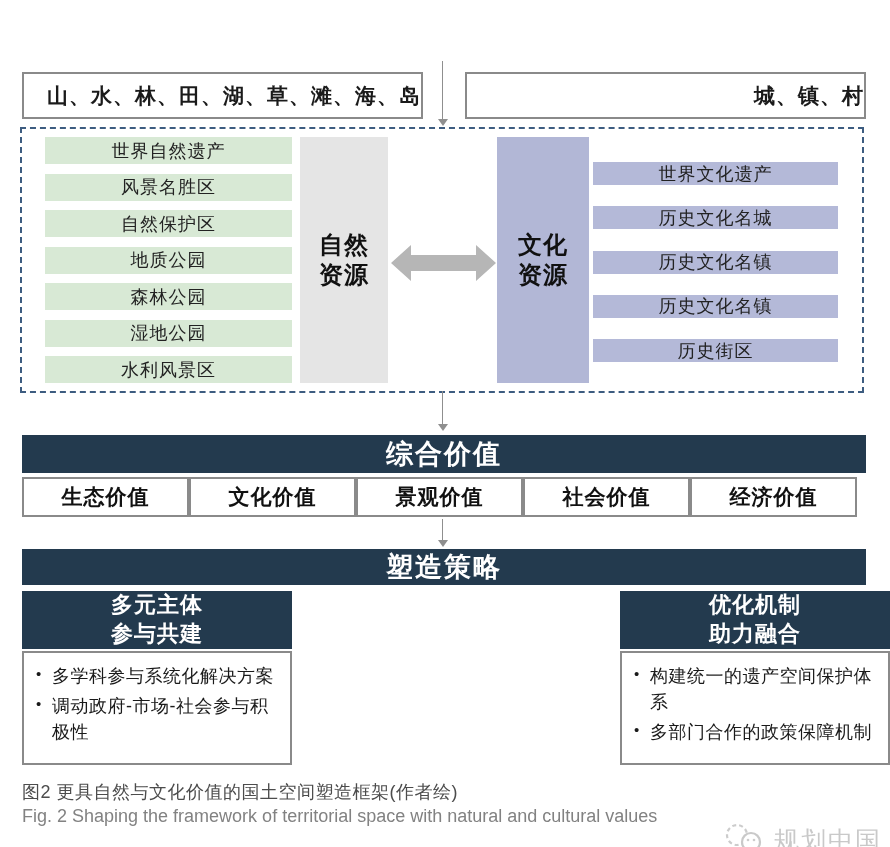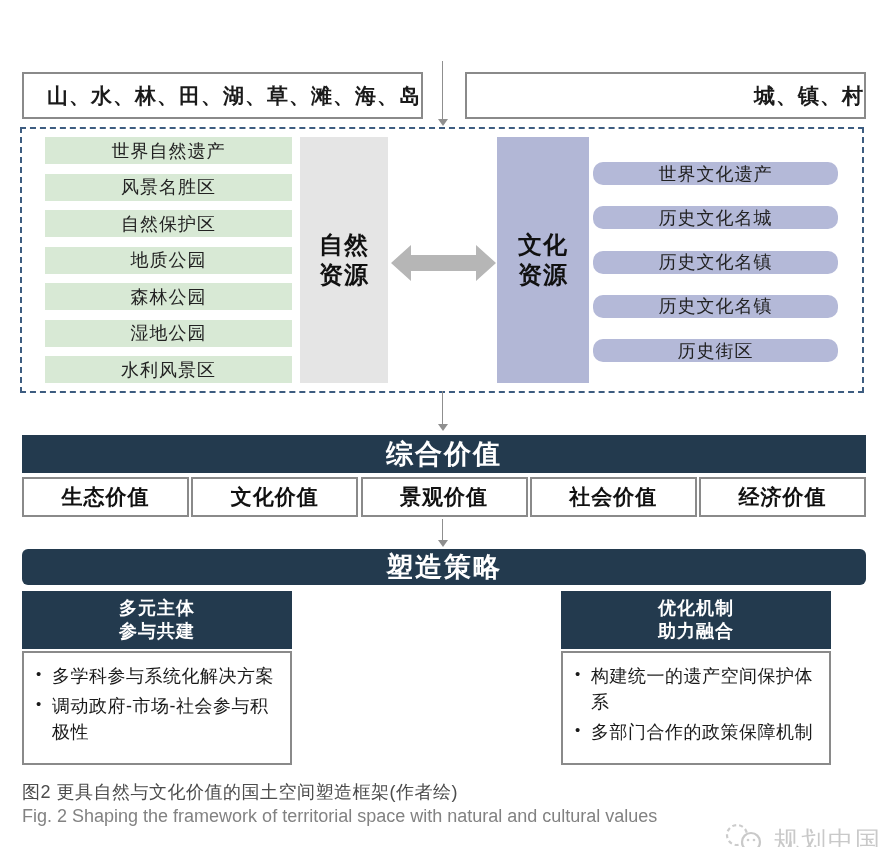--- a/index.html
+++ b/index.html
@@ -8,21 +8,21 @@
 
   
   .navbar{
     position:absolute;left:22px;width:844px;height:37px;
     background:#233a4e;color:#ffffff;font-weight:bold;
     display:flex;align-items:center;justify-content:center;
     font-size:27px;letter-spacing:2px;
   }
   .bar-top{top:24px;}
   .bar-values{top:435px;height:38px;}
-  .bar-strategy{top:549px;height:36px;border-radius:6px;}
+  .bar-strategy{top:549px;height:36px;}
 
   
   .el-box{
     position:absolute;top:72px;height:43px;background:#fff;
     border:2px solid #8a8a8a;display:flex;align-items:center;justify-content:flex-end;
     font-size:21px;font-weight:bold;color:#1a1a1a;letter-spacing:1px;
   }
   .el-left{left:22px;width:397px;}
   .el-right{left:465px;width:397px;}
 
@@ -40,33 +40,33 @@
   .g-item{height:27px;background:#d8e9d5;display:flex;align-items:center;justify-content:center;
     font-size:18px;color:#222;font-weight:500;letter-spacing:1px;}
   .res-box{position:absolute;top:8px;height:246px;display:flex;align-items:center;justify-content:center;
     font-size:24px;font-weight:bold;color:#111;line-height:1.25;white-space:pre-line;text-align:left;letter-spacing:1px;}
   .natural-box{left:278px;width:88px;background:#e5e5e5;}
   .cultural-box{left:475px;width:92px;background:#b2b7d6;}
   .dbl-arrow{position:absolute;left:368px;top:112px;}
   .purple-list{position:absolute;left:571px;top:33px;width:245px;height:200px;
     display:flex;flex-direction:column;justify-content:space-between;}
   .p-item{height:23px;background:#b4b9d8;display:flex;align-items:center;justify-content:center;
-    font-size:18px;color:#222;font-weight:500;letter-spacing:1px;border-radius:10px;}
+    font-size:18px;color:#222;font-weight:500;letter-spacing:1px;}
 
   
   .values-row{position:absolute;left:22px;top:477px;width:844px;height:40px;
-    display:flex;justify-content:space-between;}
+    display:flex;}
   .value-box{width:163px;height:36px;background:#fff;border:2px solid #8a8a8a;
     display:flex;align-items:center;justify-content:center;
     font-size:21px;font-weight:bold;color:#111;letter-spacing:1px;}
 
   
   .strategy-col{position:absolute;top:591px;width:270px;}
-  .col-1{left:22px;} .col-2{left:307px;} .col-3{left:561px;}
-  .strategy-head{height:58px;background:#233a4e;color:#fff;font-weight:bold;font-size:18px;
+  .col-1{left:22px;} .col-2{left:307px;} .col-3{left:620px;}
+  .strategy-head{height:58px;background:#233a4e;color:#fff;font-weight:bold;font-size:22px;
     display:flex;align-items:center;justify-content:center;text-align:center;
     line-height:1.3;white-space:pre-line;letter-spacing:1px;}
   .strategy-body{margin-top:2px;height:94px;background:#fff;border:2px solid #8a8a8a;
     padding:10px 10px 6px 8px;}
   .bullet-item{position:relative;padding-left:20px;font-size:18px;color:#1a1a1a;
     line-height:1.45;margin-bottom:4px;letter-spacing:0.5px;}
   .bullet-item::before{content:"•";position:absolute;left:4px;top:0;font-size:15px;color:#1a1a1a;}
 
   
   .caption-cn{position:absolute;left:22px;top:780px;font-size:18px;color:#4c4c4c;letter-spacing:0.5px;}

